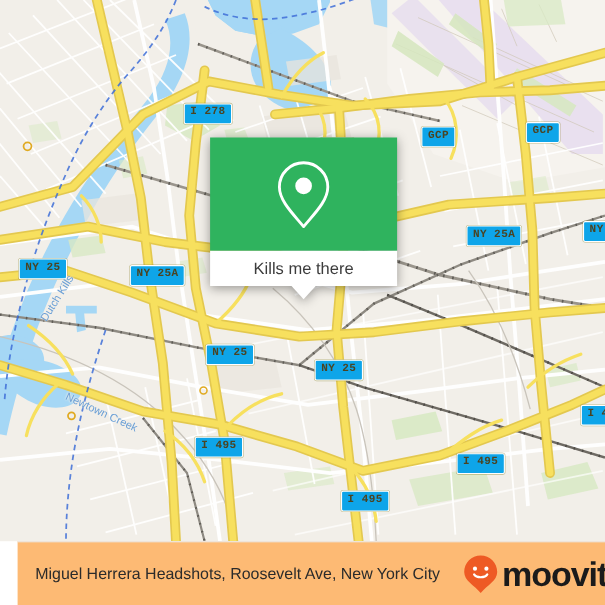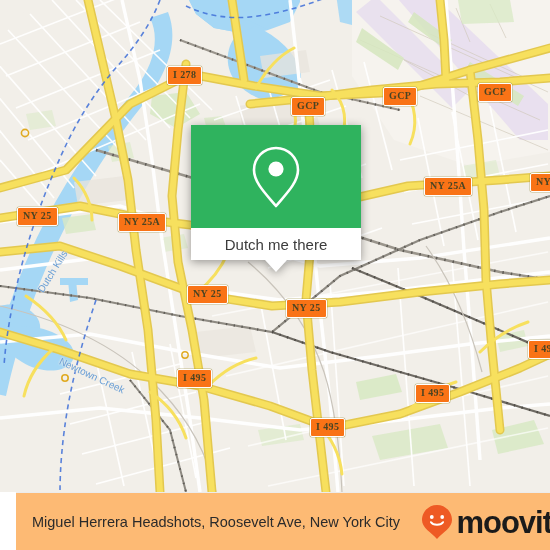--- a/index.html
+++ b/index.html
@@ -10,32 +10,33 @@
   }
   #app{position:relative;width:550px;height:550px;overflow:hidden;background:#fff;}
 
   
   #map-area{position:absolute;left:0;top:0;width:550px;height:492px;overflow:hidden;background:#f2efe9;}
   #map-svg{position:absolute;left:0;top:0;width:550px;height:492px;display:block;}
 
   
   .shield{
     position:absolute;
-    background:#f97316;
+    background:#0ea5e9;
     border:1.6px solid #ffffff;
     border-radius:2px;
     color:#4a4423;
     font-weight:bold;
     font-size:10px;
     line-height:1;
     padding:3px 5px 4px 5px;
     letter-spacing:.4px;
     white-space:nowrap;
     box-shadow:0 0 0 0.5px rgba(150,140,60,.55);
-    font-family:Liberation Serif, serif;
+    font-family:Liberation Mono, monospace;
+    margin-top:28px;
   }
 
   
   .water-label{
     position:absolute;
     color:#6a9fd6;
     font-size:10px;
     font-style:normal;
     white-space:nowrap;
     font-family:"Liberation Sans", sans-serif;
@@ -402,21 +403,21 @@
       </div>
 
     <div id="popup">
       <div id="popup-head">
         <svg width="56" height="66" viewBox="0 0 56 66">
           <path d="M 28,4 C 15.8,4 6,13.8 6,26 C 6,38.5 18,50 28,62 C 38,50 50,38.5 50,26 C 50,13.8 40.2,4 28,4 Z" fill="none" stroke="#ffffff" stroke-width="2.6" stroke-linejoin="round"></path>
           <circle cx="28" cy="25" r="7.6" fill="#ffffff"></circle>
         </svg>
       </div>
       <div id="popup-foot">
-        <span id="popup-foot-label">Dutch me there</span>
+        <span id="popup-foot-label">Kills me there</span>
         <div id="popup-tail"></div>
       </div>
     </div>
 
   </div>
 
   <div id="footer">
     <div id="footer-title">Miguel Herrera Headshots, Roosevelt Ave, New York City</div>
     <div id="brand">
       <svg width="32" height="36" viewBox="0 0 32 36">

